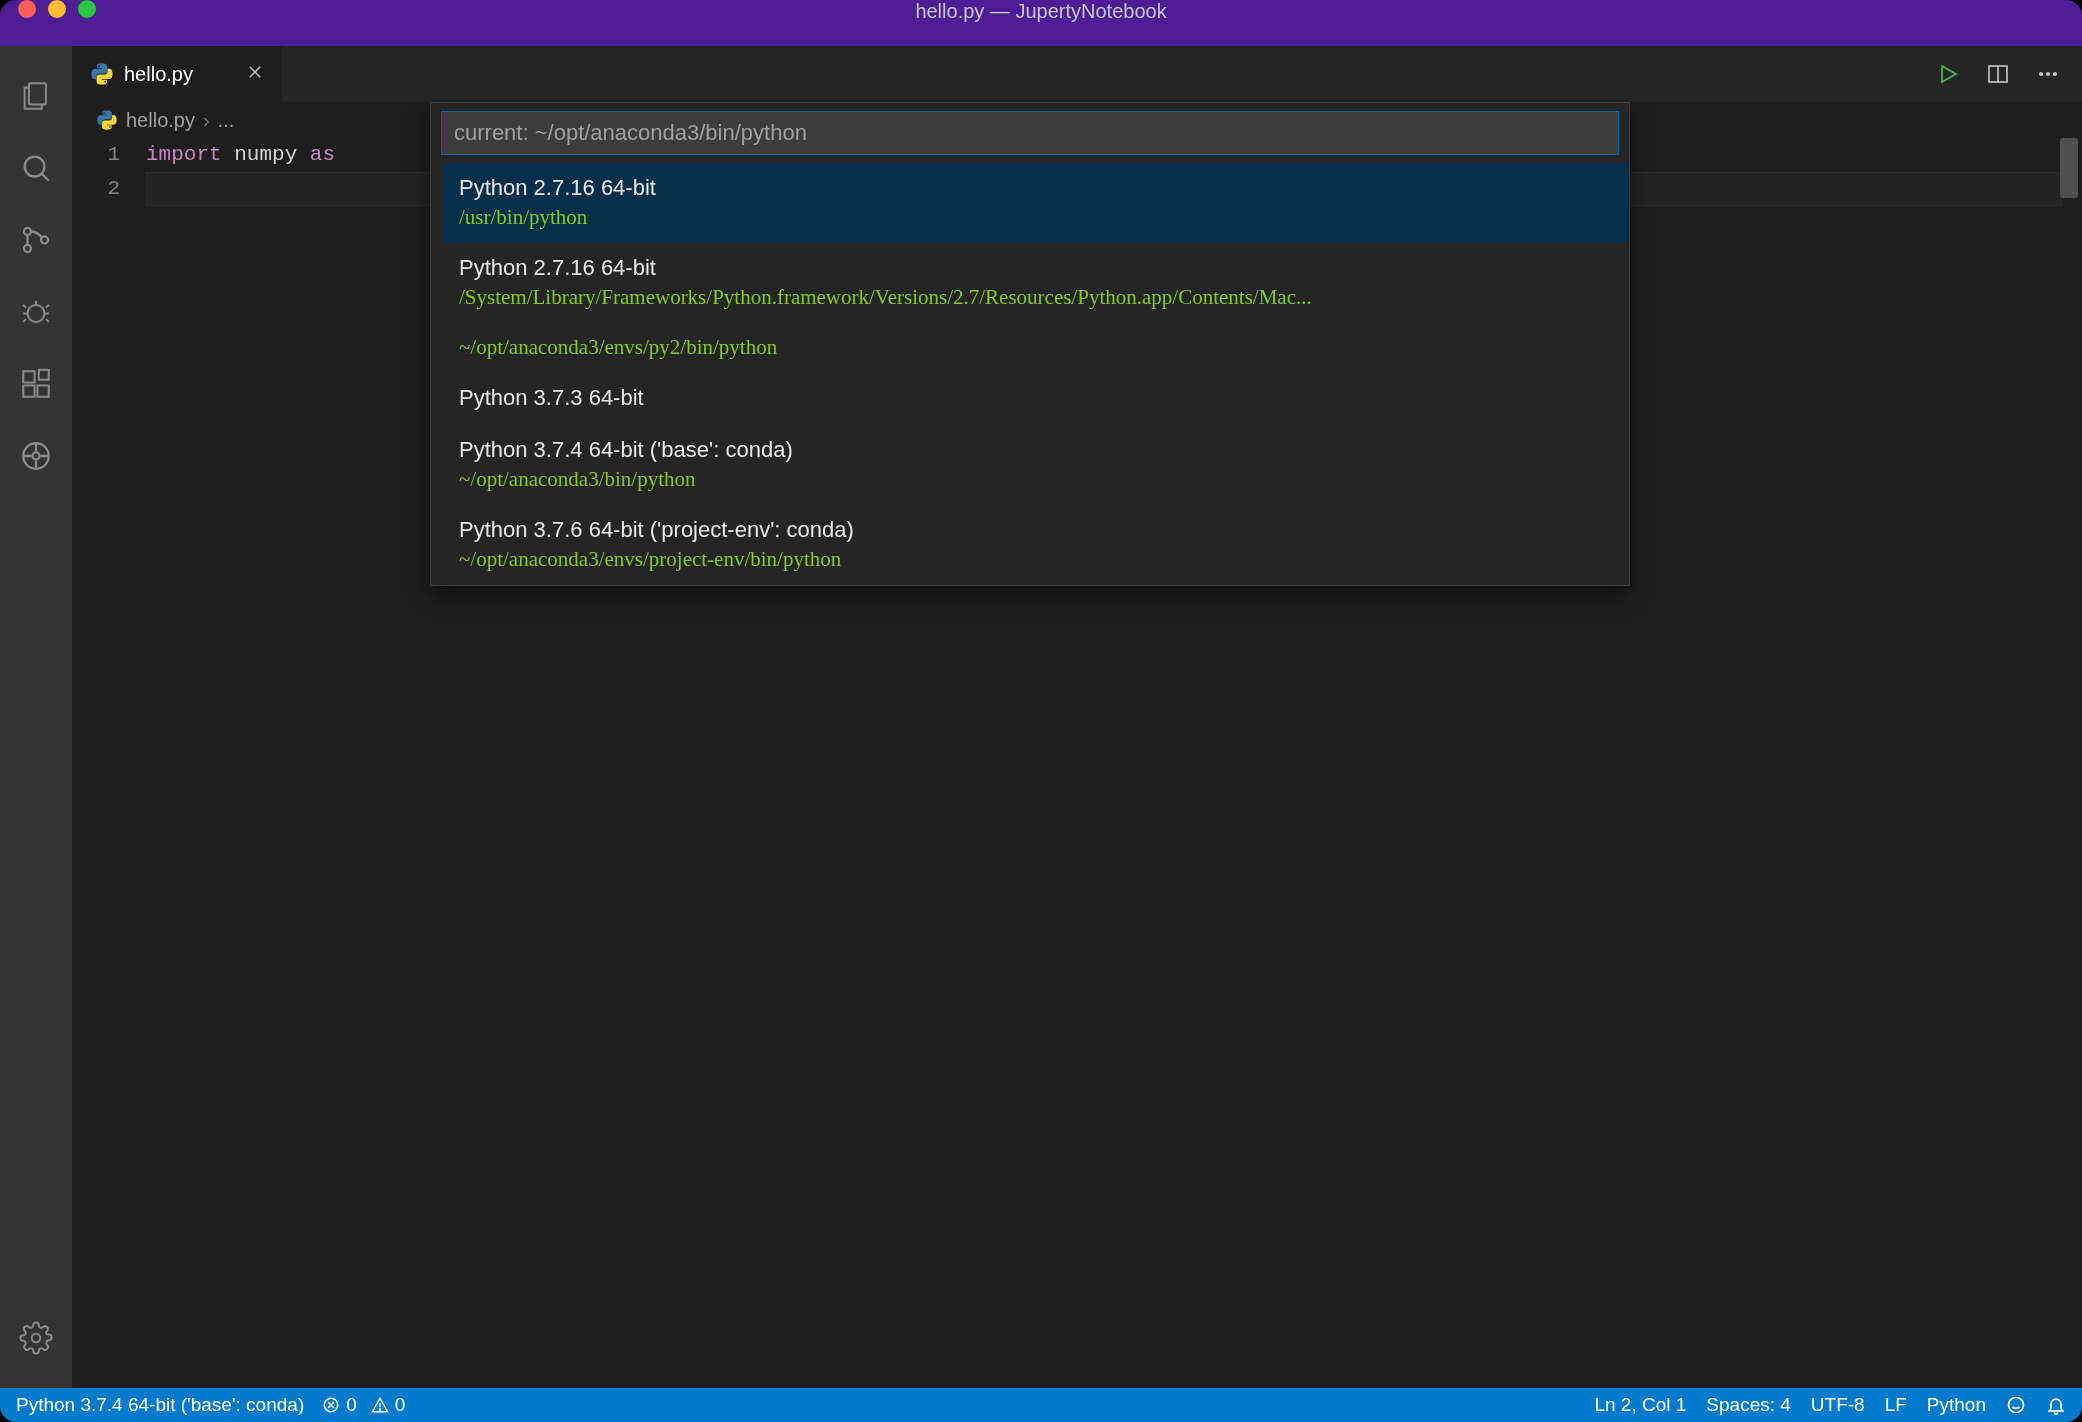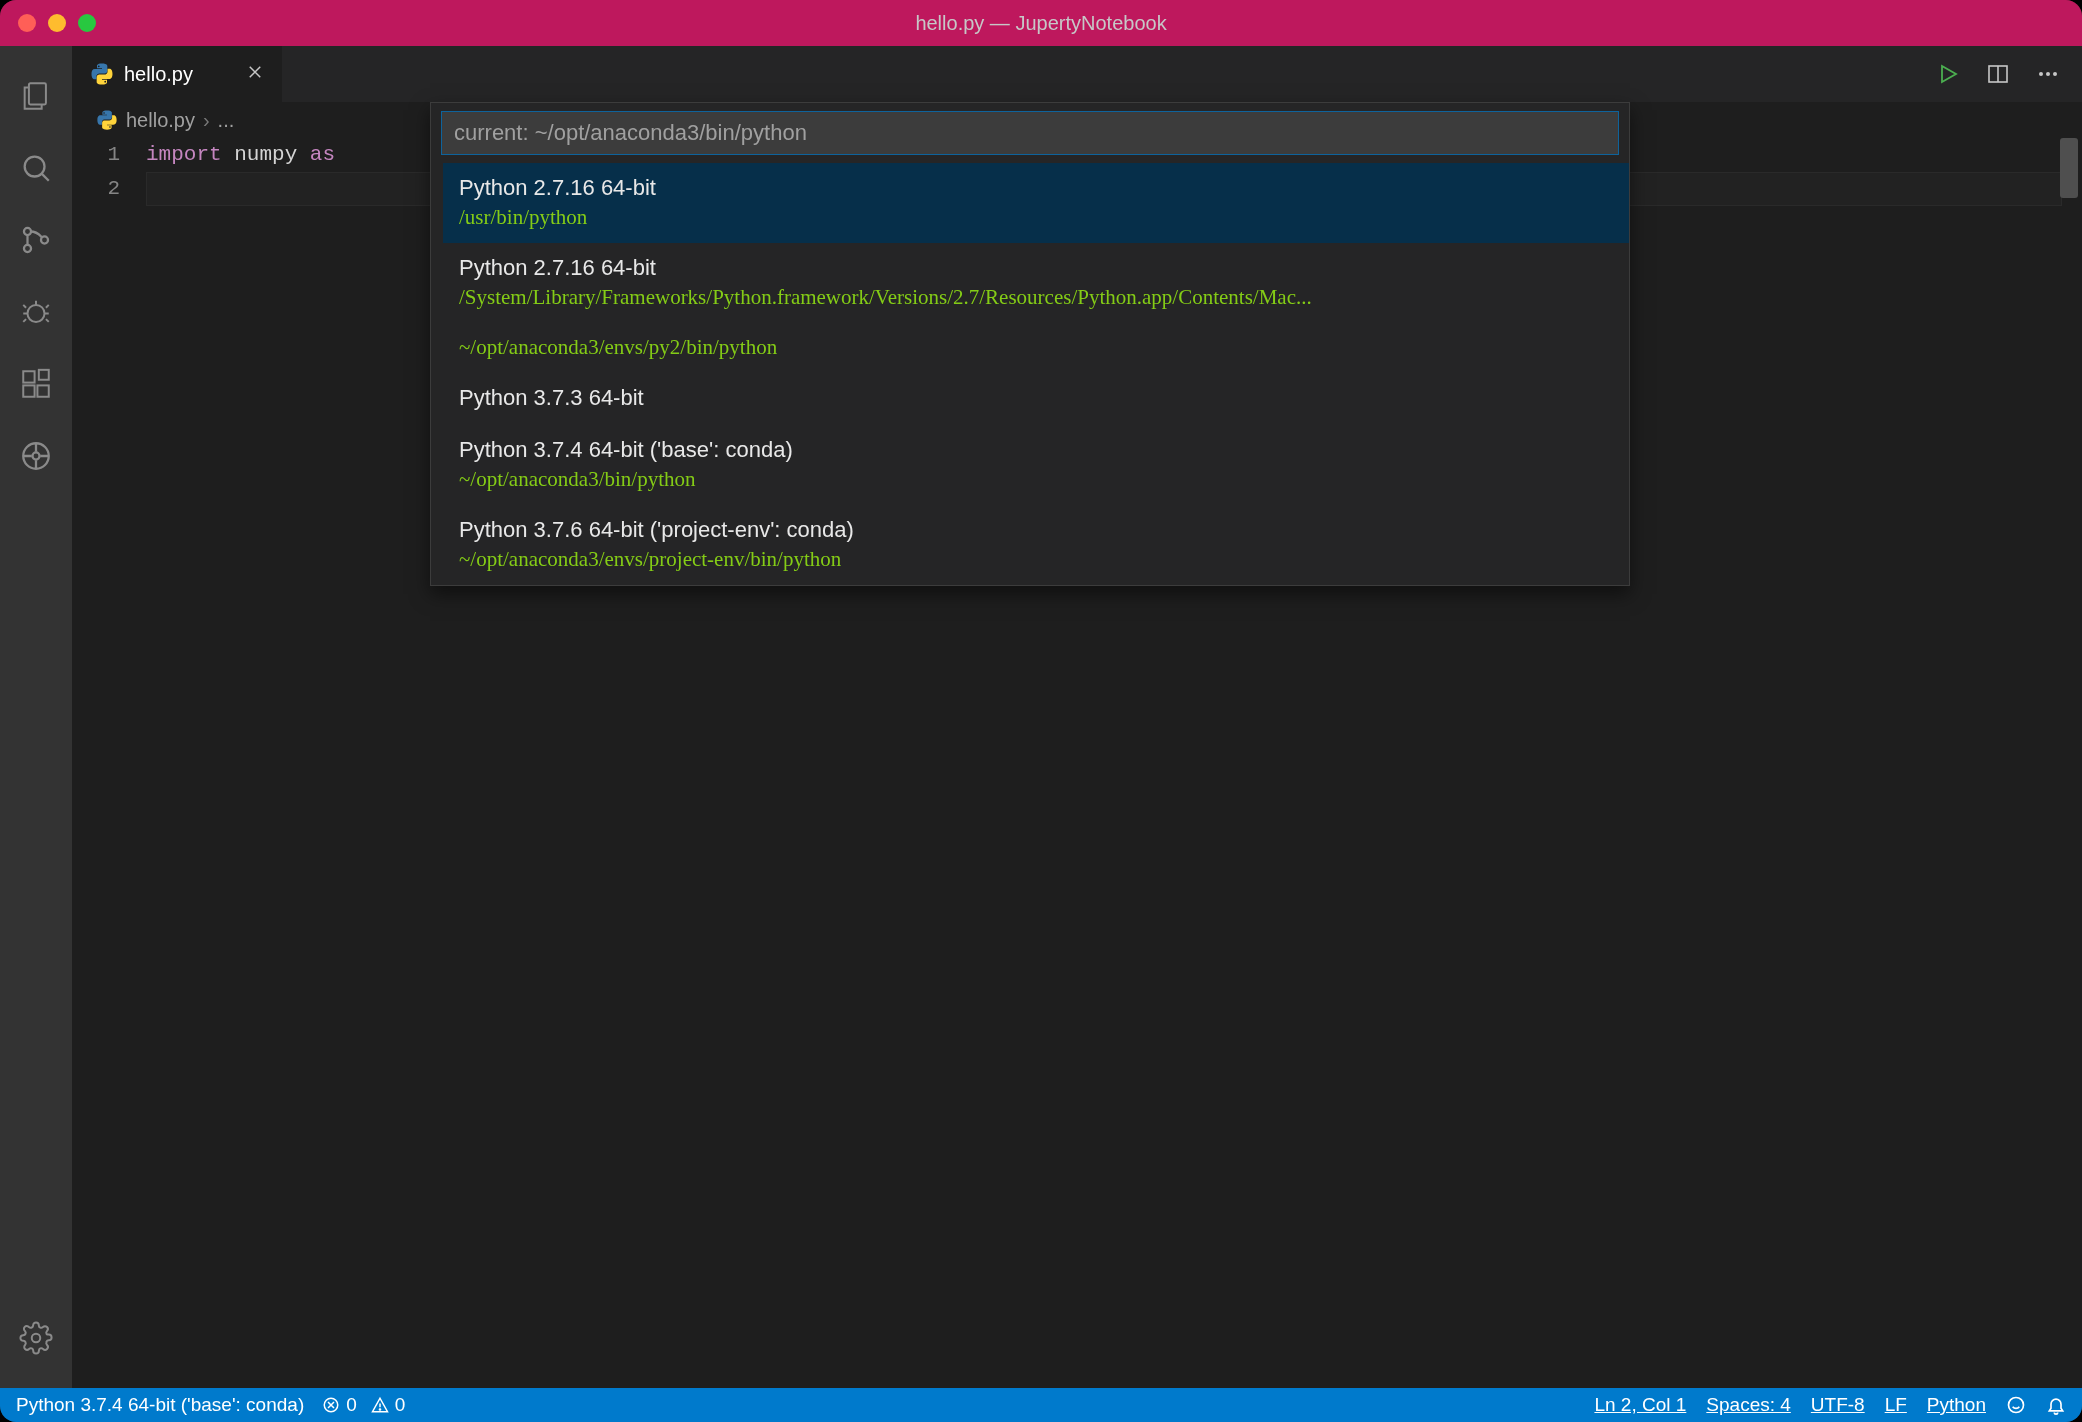--- a/index.html
+++ b/index.html
@@ -16,23 +16,23 @@
     background: #1e1e1e;
     border-radius: 16px;
     overflow: hidden;
     display: flex;
     flex-direction: column;
     position: relative;
   }
   
   .titlebar {
     height: 46px;
-    background: #be185d;
-    display: flex;
-    align-items: center;
+    background: #4c1d95;
+    display: flex;
+    align-items: flex-start;
     position: relative;
     flex-shrink: 0;
   }
   .traffic-lights {
     display: flex;
     gap: 12px;
     margin-left: 18px;
   }
   .traffic-dot { width: 18px; height: 18px; border-radius: 50%; }
   .dot-red { background: #ff5f57; }
@@ -208,21 +208,21 @@
     color: #fff;
     display: flex;
     align-items: center;
     font-size: 19px;
     flex-shrink: 0;
     padding: 0 16px;
     gap: 20px;
   }
   .status-left { display: flex; gap: 18px; align-items: center; }
   .status-spacer { flex: 1; }
-  .status-right { display: flex; gap: 20px; align-items: center; text-decoration: underline; }
+  .status-right { display: flex; gap: 20px; align-items: center; }
   .status-item { display: flex; gap: 6px; align-items: center; cursor: pointer; }
   .ic { display: inline-flex; align-items: center; justify-content: center; }
 
   
   .python-icon svg { display:block; }
 </style>
 </head>
 <body>
 
 <div class="window">

